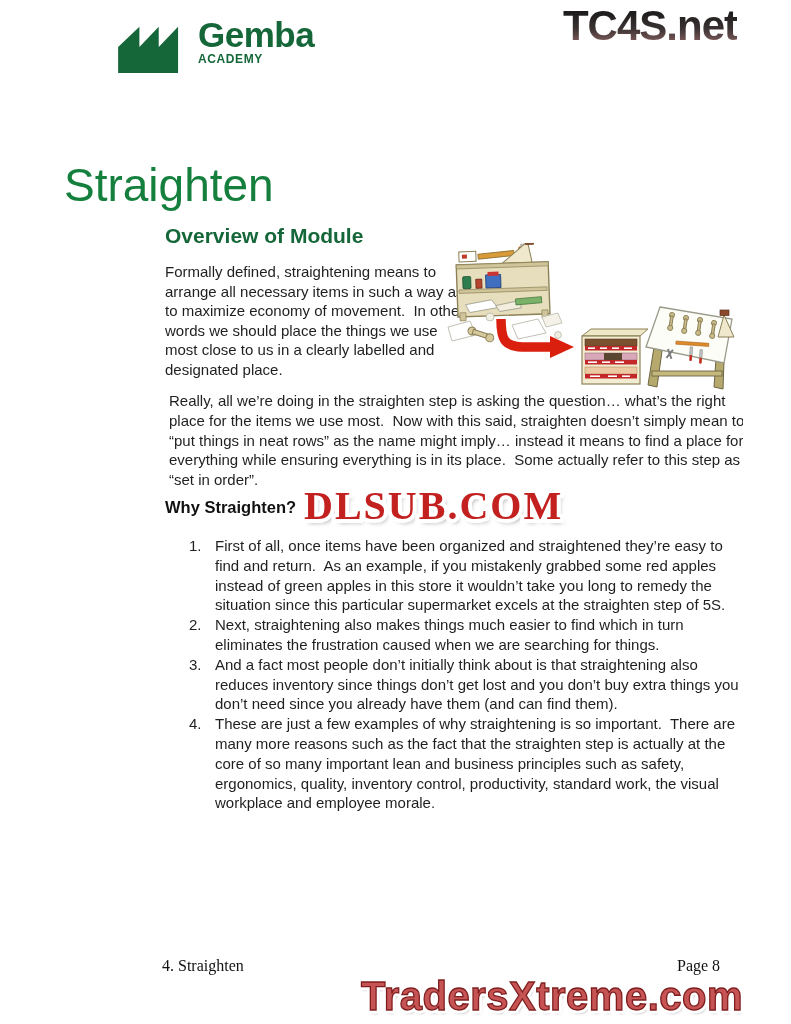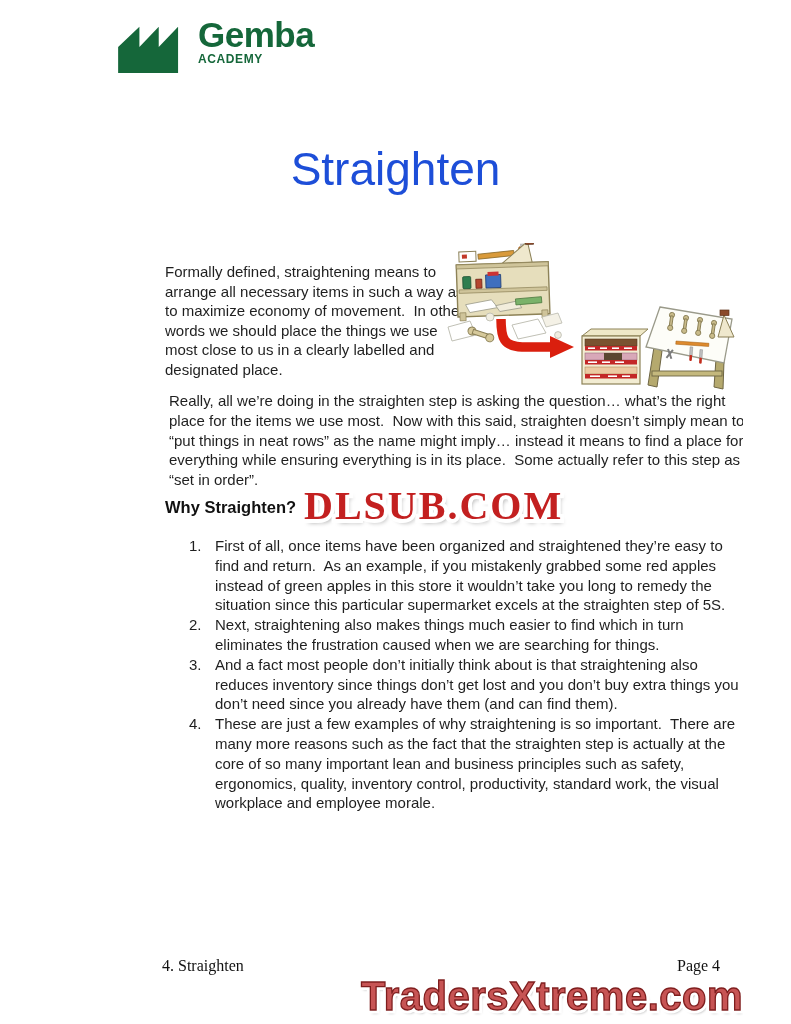--- a/index.html
+++ b/index.html
@@ -16,22 +16,22 @@
   .logo-sub  { font-size:12px; font-weight:bold; color:#15673a; letter-spacing:0.6px; margin-top:1px; }
 
   .tc4s {
     position:absolute; top:2px; right:6px;
     font-size:42px; font-weight:bold; letter-spacing:-1px;
     background:linear-gradient(180deg,#141414 10%, #3a3232 55%, #9a6a6a 95%);
     -webkit-background-clip:text; background-clip:text; color:transparent;
   }
 
   
-  .title { position:absolute; left:0; width:100%; top:142px; margin:0; text-align:center;
-           font-size:46px; font-weight:400; color:#1d4ed8; }
+  .title { position:absolute; left:0; width:100%; top:142px; margin:16px; 
+           font-size:46px; font-weight:400; color:#15803d; }
   .section-heading { position:absolute; left:117px; top:224px; margin:0;
            font-size:21px; font-weight:bold; color:#15673a; }
   .why-heading { position:absolute; left:117px; top:498px; margin:0;
            font-size:16.5px; font-weight:bold; color:#111; }
 
   
   .intro { position:absolute; left:117px; top:262px; width:305px; margin:0;
            font-size:15px; line-height:19.5px; white-space:pre-wrap; }
   .para2 { position:absolute; left:117px; top:387px; width:578px; margin:4px;
            font-size:15px; line-height:19.8px; white-space:pre-wrap; }
@@ -83,23 +83,25 @@
   <div class="logo">
     <svg viewBox="0 0 80 60" aria-hidden="true">
       <path d="M6,57 V30 L28,9 V30 L48,9 V30 L68,9 V57 Z" fill="#15673a"></path>
     </svg>
     <div>
       <div class="logo-name">Gemba</div>
       <div class="logo-sub">ACADEMY</div>
     </div>
   </div>
 
+  <div class="tc4s">TC4S.net</div>
 
   <h1 class="title">Straighten</h1>
 
+  <h2 class="section-heading">Overview of Module</h2>
   <p class="intro">Formally defined, straightening means to arrange all necessary items in such a way as to maximize economy of movement.  In other words we should place the things we use most close to us in a clearly labelled and designated place.</p>
 
   <div class="illustration">
     <svg viewBox="0 0 290 152" aria-hidden="true">
 
       <g transform="translate(10,16) rotate(-2)">
 
         <rect x="3" y="-7" width="17" height="10" fill="#ffffff" stroke="#8a7f55" stroke-width="1"></rect>
         <rect x="6" y="-4" width="5" height="4" fill="#c23a2a"></rect>
         <rect x="22" y="-4" width="36" height="5" fill="#d99a3a" stroke="#8a6a2a" stroke-width="0.8" transform="rotate(-4 22 -4)"></rect>
@@ -236,17 +238,17 @@
       <span class="num">3.</span>
       <span class="txt">And a fact most people don’t initially think about is that straightening also reduces inventory since things don’t get lost and you don’t buy extra things you don’t need since you already have them (and can find them).</span>
     </li>
     <li>
       <span class="num">4.</span>
       <span class="txt">These are just a few examples of why straightening is so important.  There are many more reasons such as the fact that the straighten step is actually at the core of so many important lean and business principles such as safety, ergonomics, quality, inventory control, productivity, standard work, the visual workplace and employee morale.</span>
     </li>
   </ol>
 
   <div class="footer-left">4. Straighten</div>
-  <div class="footer-right">Page 4</div>
+  <div class="footer-right">Page 8</div>
 
   <div class="traders" data-text="TradersXtreme.com">TradersXtreme.com</div>
 
 </div>
 
 </body></html>

